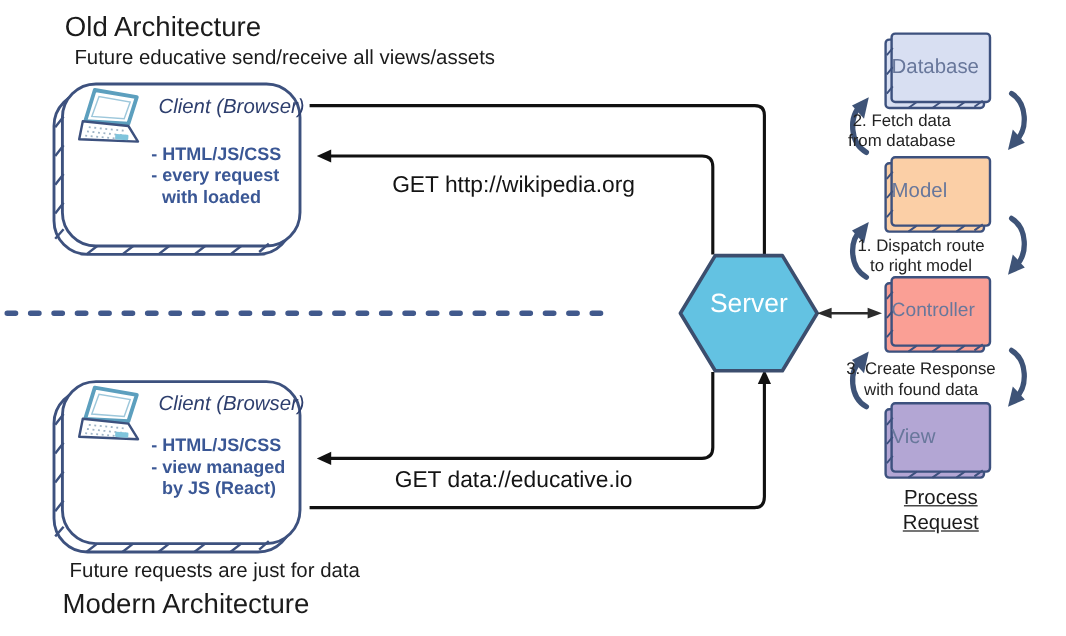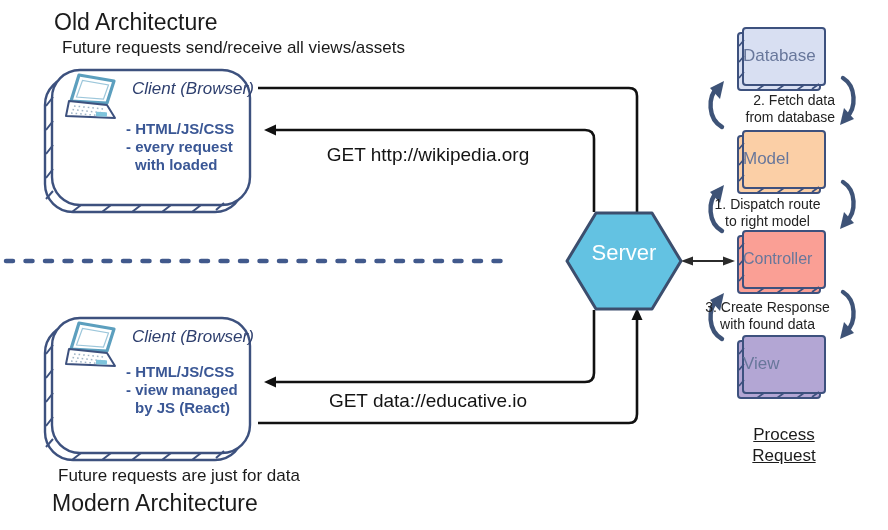--- a/index.html
+++ b/index.html
@@ -105,21 +105,21 @@
     <polygon points="724,81 710,88 720,99"></polygon>
     <polygon points="840,125 854,119 844,108"></polygon>
     <polygon points="724,185 710,192 720,203"></polygon>
     <polygon points="840,229 854,223 844,212"></polygon>
     <polygon points="724,293 710,300 720,311"></polygon>
     <polygon points="840,339 854,333 844,322"></polygon>
   </g>
 </svg>
 
 <div class="t title" style="left:54px;top:9px;">Old Architecture</div>
-<div class="t note" style="left:62px;top:38px;">Future requests send/receive all views/assets</div>
+<div class="t note" style="left:62px;top:38px;">Future educative send/receive all views/assets</div>
 
 <div class="t client-title" style="left:132px;top:79px;">Client (Browser)</div>
 <div class="t features" style="left:126px;top:120px;">
   <div>- HTML/JS/CSS</div>
   <div>- every request</div>
   <div class="indent">with loaded</div>
 </div>
 
 <div class="t get" style="left:318px;top:100px;margin-top:44px;">GET http://wikipedia.org</div>
 <div class="t get" style="left:318px;top:390px;">GET data://educative.io</div>
@@ -134,31 +134,31 @@
 </div>
 
 <div class="t note" style="left:58px;top:466px;">Future requests are just for data</div>
 <div class="t title" style="left:52px;top:490px;">Modern Architecture</div>
 
 <div class="t mvc-label" style="left:743px;top:46px;">Database</div>
 <div class="t mvc-label" style="left:743px;top:149px;">Model</div>
 <div class="t mvc-label" style="left:743px;top:250px;font-size:16px;">Controller</div>
 <div class="t mvc-label" style="left:743px;top:354px;">View</div>
 
-<div class="t step" style="left:700px;top:92px;text-align:right;">
+<div class="t step" style="left:684px;top:92px;">
   <div>2. Fetch data</div>
   <div>from database</div>
 </div>
 <div class="t step" style="left:700px;top:196px;">
   <div>1. Dispatch route</div>
   <div>to right model</div>
 </div>
 <div class="t step" style="left:700px;top:299px;">
   <div>3. Create Response</div>
   <div>with found data</div>
 </div>
 
-<div class="t caption" style="left:738px;top:424px;">
+<div class="t caption" style="left:738px;top:404px;">
   <div>Process</div>
   <div>Request</div>
 </div>
 
 </div>
 
 </body></html>

